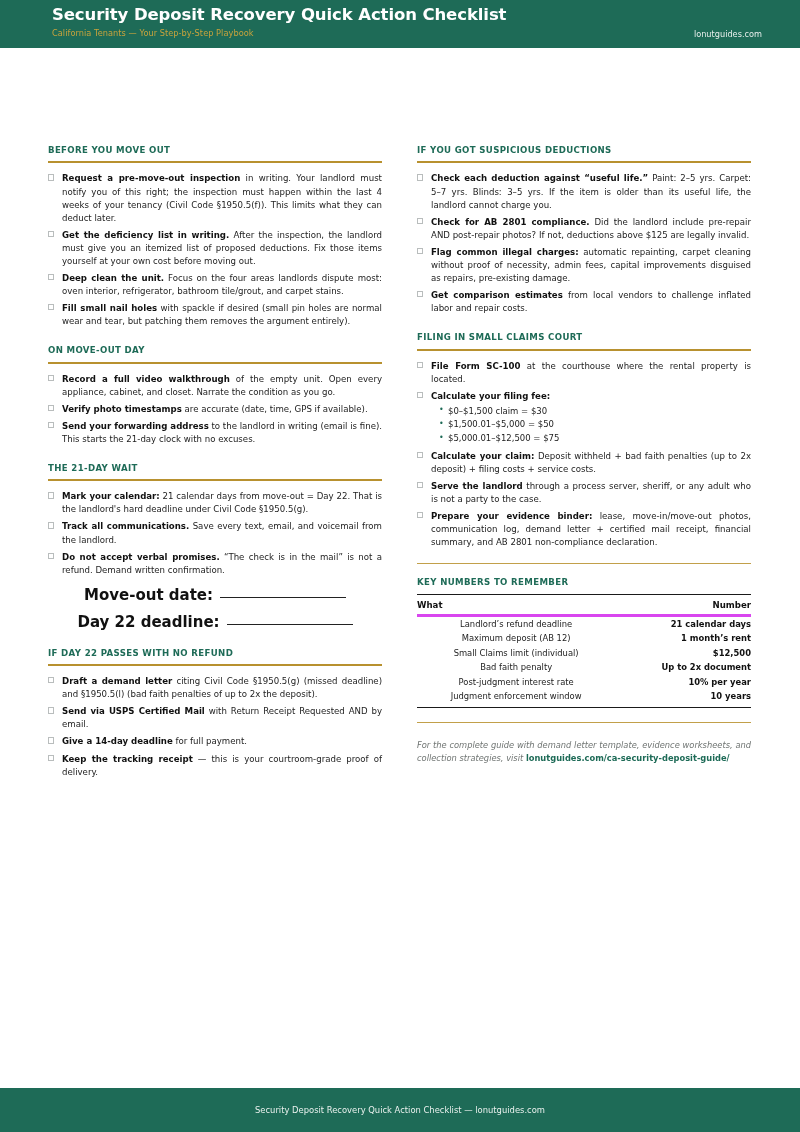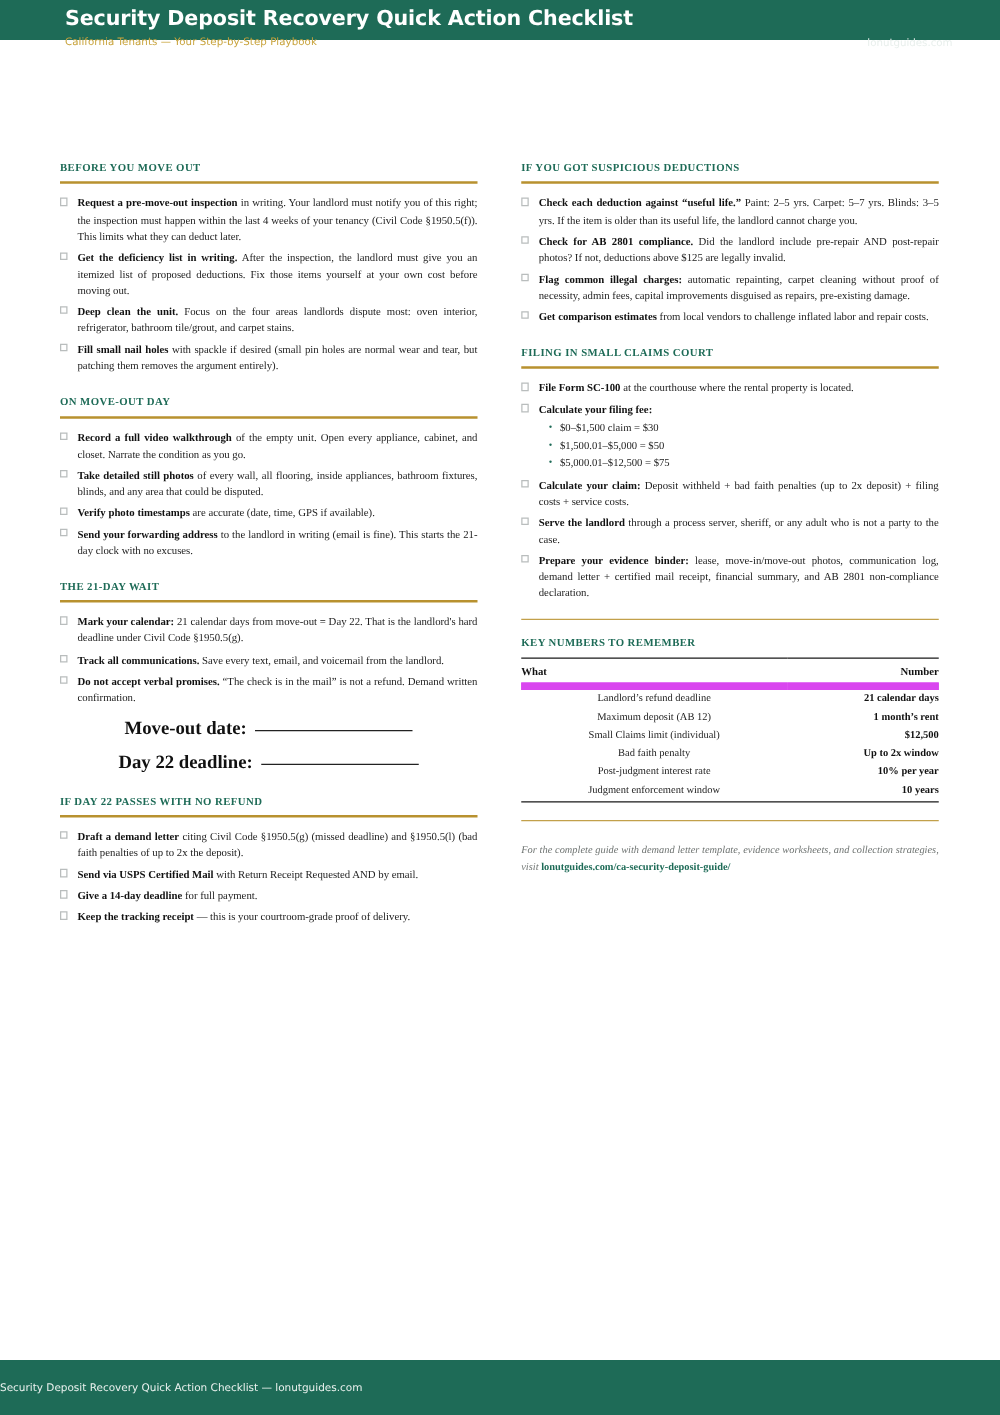--- a/index.html
+++ b/index.html
@@ -13,21 +13,21 @@
     height: 1132px;
     font-family: "DejaVu Sans", "Liberation Sans", sans-serif;
     color: #1a1a1a;
     position: relative;
     overflow: hidden;
   }
 
   
   .header-band {
     background: #1e6b57;
-    height: 32px;
+    height: 48px;
     width: 800px;
     position: relative;
   }
   .header-title {
     position: absolute;
     left: 52px;
     top: 5px;
     font-size: 16.5px;
     font-weight: bold;
     color: #ffffff;
@@ -51,21 +51,20 @@
 
   
   .page {
     position: relative;
     padding: 0;
   }
   .col {
     position: absolute;
     top: 98px;
     width: 334px;
-    font-family: Liberation Serif, serif;
   }
   .col-left  { left: 48px; }
   .col-right { left: 417px; }
 
   
   .sec-head {
     color: #1e6b57;
     font-size: 8.6px;
     font-weight: bold;
     letter-spacing: 0.35px;
@@ -157,21 +156,21 @@
 
   
   .table-wrap { margin-top: 2px; }
   table.keynums {
     width: 100%;
     border-collapse: collapse;
     font-size: 8.4px;
   }
   table.keynums thead th {
     border-top: 1.2px solid #1a1a1a;
-    border-bottom: 6px solid #d946ef;
+    border-bottom: 3px solid #d946ef;
     padding: 5px 0 4px 0;
     font-weight: bold;
     color: #111111;
     font-size: 8.6px;
   }
   table.keynums thead th.l { text-align: left; }
   table.keynums thead th.r { text-align: right; }
   table.keynums tbody td {
     padding: 1.6px 0;
     color: #222222;
@@ -211,20 +210,21 @@
     height: 44px;
     background: #1e6b57;
   }
   .footer-text {
     position: absolute;
     left: 0;
     top: 0;
     width: 800px;
     height: 44px;
     line-height: 44px;
+    text-align: center;
     color: #eaf1ee;
     font-size: 8.4px;
   }
 </style>
 </head>
 <body>
 
 <div class="header-band">
   <div class="header-title">Security Deposit Recovery Quick Action Checklist</div>
   <div class="header-sub">California Tenants — Your Step-by-Step Playbook</div>
@@ -244,21 +244,20 @@
         <li><span class="box"></span><span class="lead">Deep clean the unit.</span><span> Focus on the four areas landlords dispute most:  oven interior, refrigerator, bathroom tile/grout, and carpet stains.</span></li>
         <li><span class="box"></span><span class="lead">Fill small nail holes</span><span>  with spackle if desired (small pin holes are normal wear and tear, but patching them removes the argument entirely).</span></li>
       </ul>
     </div>
 
     <div>
       <div class="sec-head spaced">ON MOVE-OUT DAY</div>
       <hr class="rule-gold">
       <ul class="checklist">
         <li><span class="box"></span><span class="lead">Record a full video walkthrough</span><span>  of the empty unit.  Open every appliance, cabinet, and closet.  Narrate the condition as you go.</span></li>
-        <li><span class="box"></span><span class="lead">Take detailed still photos</span><span>  of every wall, all flooring, inside appliances, bathroom fixtures, blinds, and any area that could be disputed.</span></li>
         <li><span class="box"></span><span class="lead">Verify photo timestamps</span><span>  are accurate (date, time, GPS if available).</span></li>
         <li><span class="box"></span><span class="lead">Send your forwarding address</span><span>  to the landlord in writing (email is fine). This starts the 21-day clock with no excuses.</span></li>
       </ul>
     </div>
 
     <div>
       <div class="sec-head spaced">THE 21-DAY WAIT</div>
       <hr class="rule-gold">
       <ul class="checklist">
         <li><span class="box"></span><span class="lead">Mark your calendar:</span><span> 21 calendar days from move-out = Day 22.  That is the landlord's hard deadline under Civil Code §1950.5(g).</span></li>
@@ -336,21 +335,21 @@
             <tr>
               <td class="l">Maximum deposit (AB 12)</td>
               <td class="r">1 month’s rent</td>
             </tr>
             <tr>
               <td class="l">Small Claims limit (individual)</td>
               <td class="r">$12,500</td>
             </tr>
             <tr>
               <td class="l">Bad faith penalty</td>
-              <td class="r">Up to 2x window</td>
+              <td class="r">Up to 2x document</td>
             </tr>
             <tr>
               <td class="l">Post-judgment interest rate</td>
               <td class="r">10% per year</td>
             </tr>
             <tr>
               <td class="l">Judgment enforcement window</td>
               <td class="r">10 years</td>
             </tr>
           </tbody>

